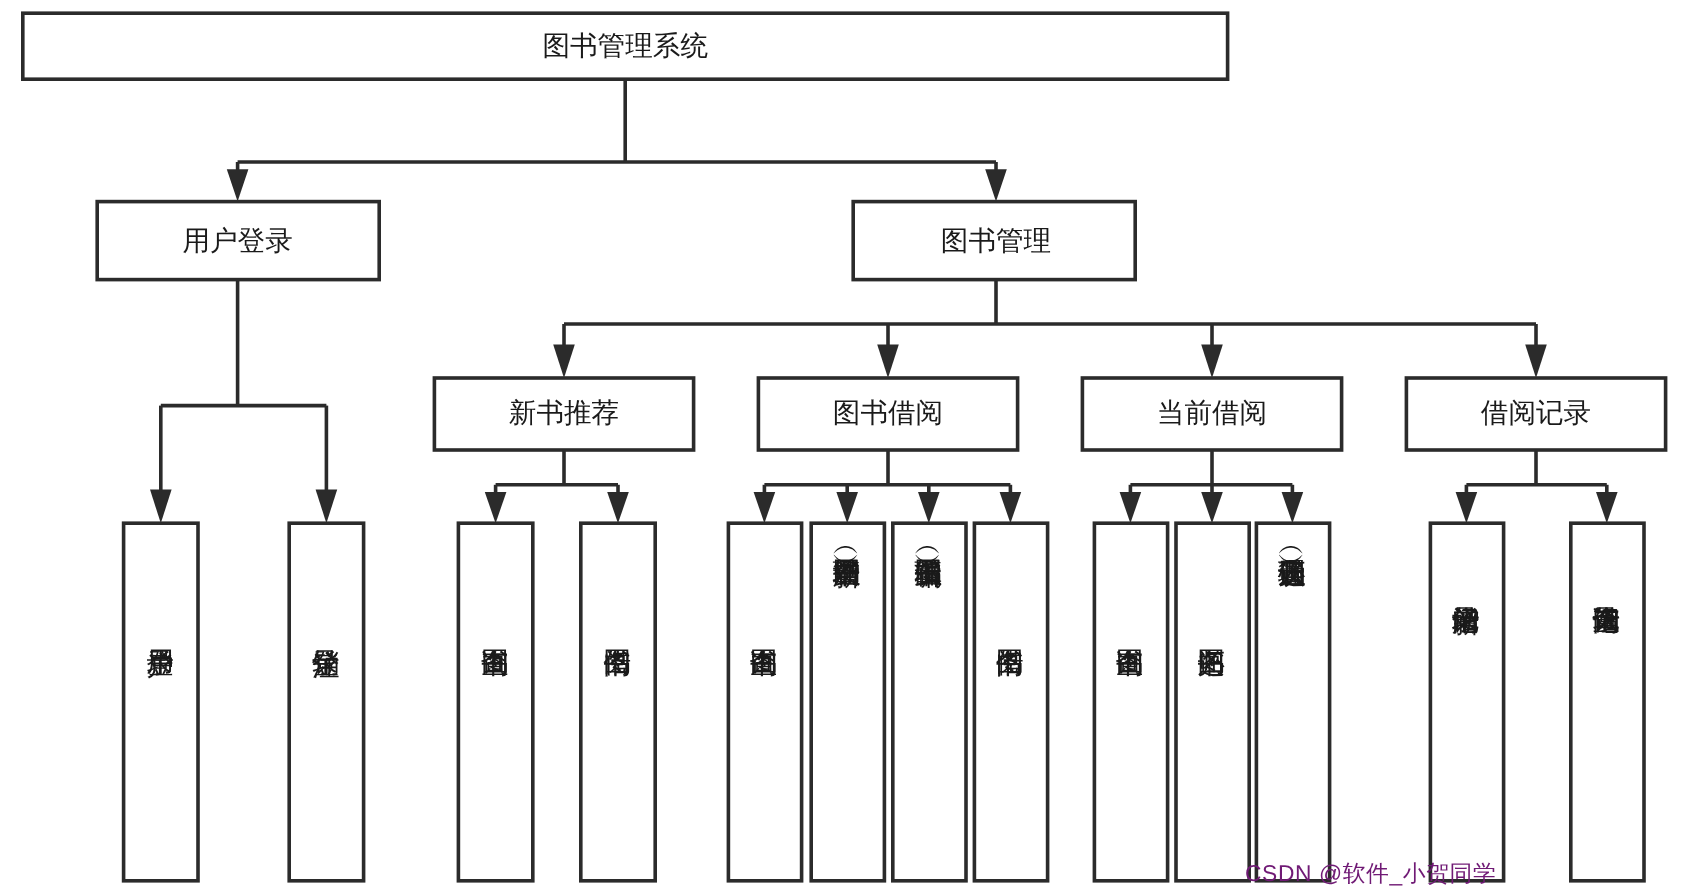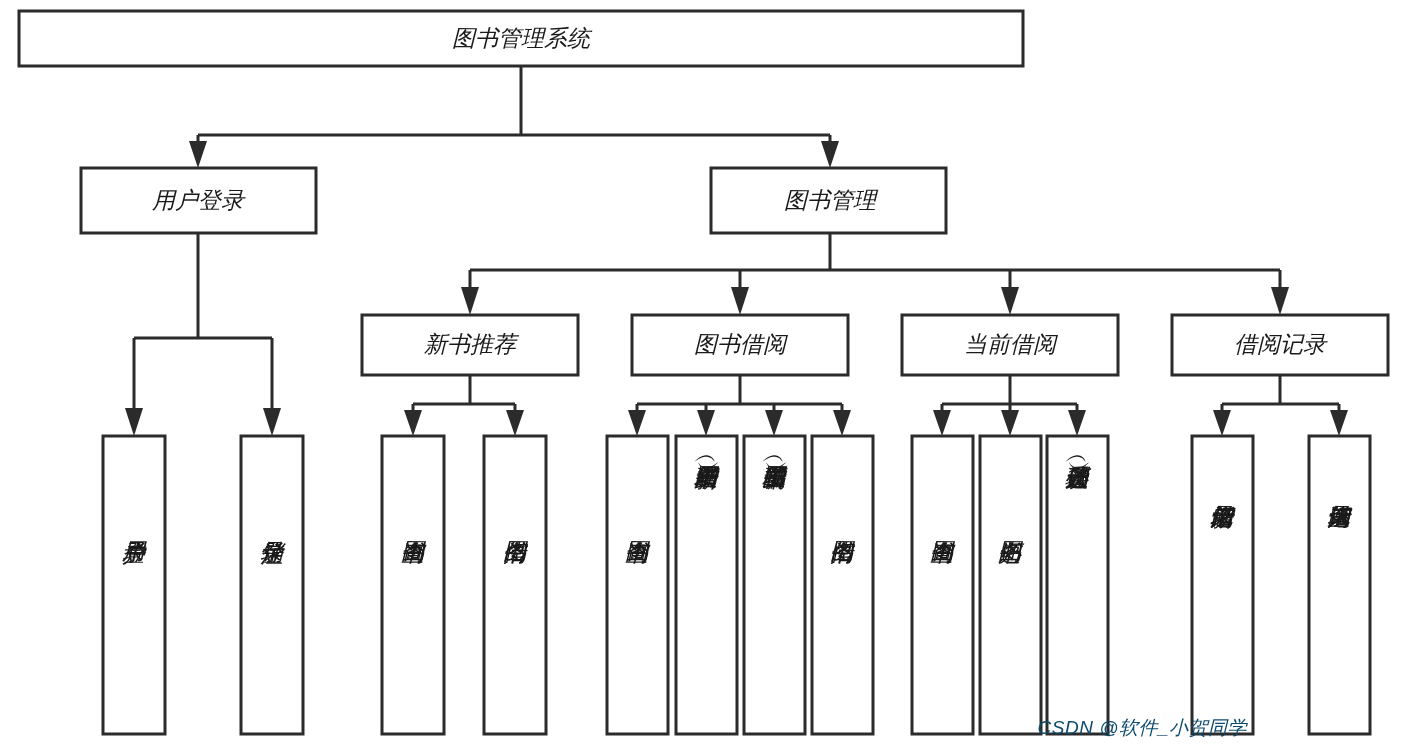--- a/index.html
+++ b/index.html
@@ -13,21 +13,20 @@
     font-family: "Liberation Sans", "DejaVu Sans", sans-serif;
     overflow: hidden;
     position: relative;
   }
   #diagram-root {
     position: absolute;
     left: 0;
     top: 0;
     width: 1255px;
     height: 747px;
-    font-style: italic;
   }
   svg.flow {
     display: block;
     width: 1405px;
     height: 747px;
     shape-rendering: geometricPrecision;
   }
   .node-rect {
     fill: #ffffff;
     stroke: #2b2b2b;
@@ -52,21 +51,21 @@
     fill: none;
   }
   .edge-arrow {
     fill: #2b2b2b;
     stroke: none;
   }
   .watermark {
     position: absolute;
     right: 8px;
     bottom: 6px;
-    color: #0c4a6e;
+    color: #701a75;
     font-size: 19px;
     font-family: "Liberation Sans", "DejaVu Sans", sans-serif;
     letter-spacing: 0.5px;
     white-space: nowrap;
     user-select: none;
   }
 </style>
 </head>
 <body>
 

